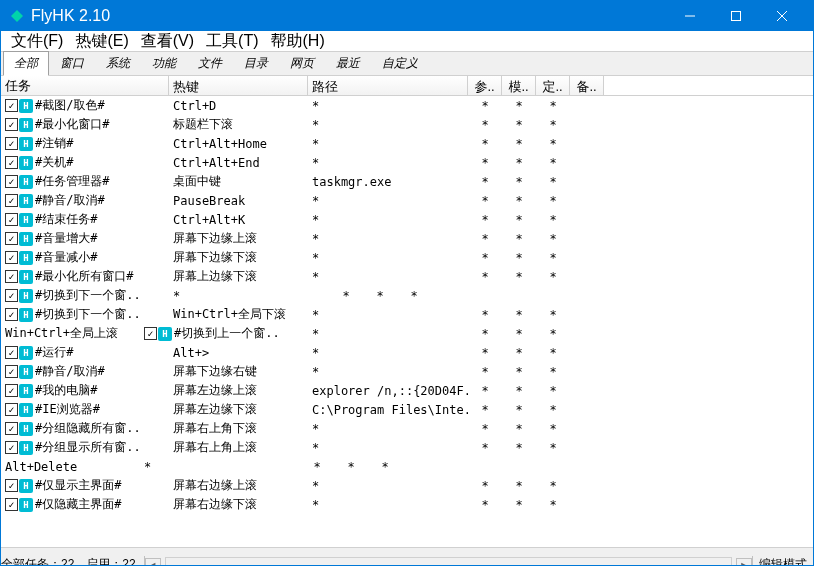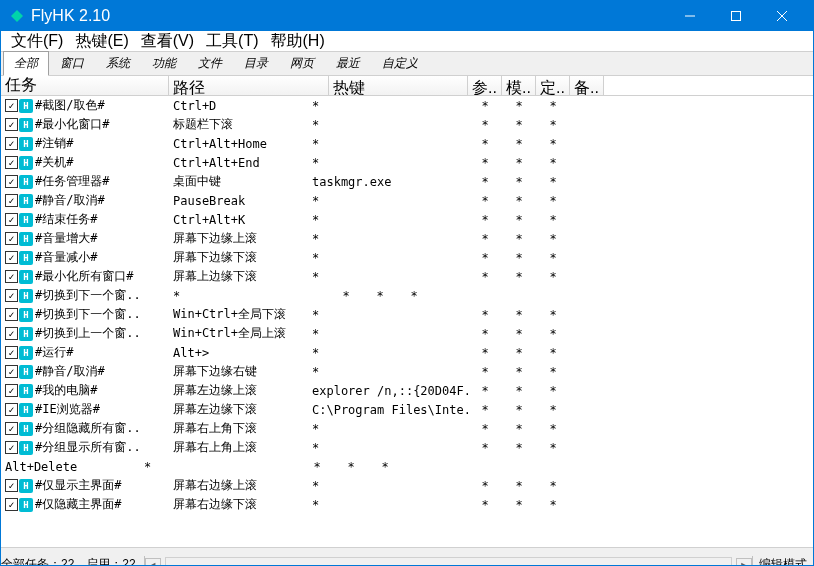--- a/index.html
+++ b/index.html
@@ -9,21 +9,21 @@
 .titlebar .title { flex: 1; font-size: 16px; }
 .titlebar .controls { display: flex; }
 .titlebar .ctrl { width: 46px; height: 30px; display: flex; align-items: center; justify-content: center; cursor: pointer; }
 .menubar { background: #fff; border-bottom: 1px solid #d0d0d0; height: 21px; display: flex; align-items: center; padding: 0 4px; }
 .menubar .menu-item { padding: 2px 6px; cursor: pointer; font-size: 16px; }
 .toolbar { background: #f0f0f0; border-bottom: 1px solid #d0d0d0; height: 24px; display: flex; align-items: center; padding: 0 2px; font-style: italic; }
 .toolbar .tab { padding: 3px 10px; cursor: pointer; font-size: 12px; border: 1px solid transparent; }
 .toolbar .tab.active { background: #fff; border: 1px solid #a0a0a0; border-bottom: 1px solid #fff; }
 .content { height: calc(566px - 30px - 21px - 24px - 20px); overflow: hidden; position: relative; display: flex; flex-direction: column; }
 .table-header { display: flex; background: #fff; border-bottom: 1px solid #d0d0d0; height: 20px; flex-shrink: 0; }
-.table-header .col { border-right: 1px solid #d0d0d0; padding: 2px 4px; font-size: 16px; overflow: hidden; white-space: nowrap; text-overflow: ellipsis; background: linear-gradient(#fff, #f2f2f2); }
+.table-header .col { border-right: 1px solid #d0d0d0; padding: 2px 4px; font-size: 13px; overflow: hidden; white-space: nowrap; text-overflow: ellipsis; background: linear-gradient(#fff, #f2f2f2); }
 .table-body { overflow-y: auto; overflow-x: hidden; flex: 1; }
 .row { display: flex; height: 19px; align-items: center; }
 .row .cell { padding: 0 4px; font-size: 12px; overflow: hidden; white-space: nowrap; font-family: "SimSun", monospace; }
 .c-task { width: 168px; display: flex; align-items: center; }
 .c-hotkey { width: 139px; }
 .c-path { width: 160px; }
 .c-param { width: 34px; text-align: center; }
 .c-mode { width: 34px; text-align: center; }
 .c-custom { width: 34px; text-align: center; }
 .c-remark { width: 34px; text-align: center; }
@@ -83,22 +83,22 @@
     <div class="tab">文件</div>
     <div class="tab">目录</div>
     <div class="tab">网页</div>
     <div class="tab">最近</div>
     <div class="tab">自定义</div>
   </div>
 
 <div class="content">
   <div class="table-header">
     <div class="col c-task">任务</div>
+    <div class="col c-hotkey">热键</div>
     <div class="col c-path">路径</div>
-    <div class="col c-hotkey">热键</div>
     <div class="col c-param">参..</div>
     <div class="col c-mode">模..</div>
     <div class="col c-custom">定..</div>
     <div class="col c-remark">备..</div>
   </div>
   <div class="table-body" id="tbody">
       <div class="row">
         <div class="cell c-task">
           <span class="chk"></span>
           <span class="icn"></span>
@@ -235,26 +235,26 @@
           <span class="icn"></span>
           <span>#切换到下一个窗..</span>
         </div>
         <div class="cell c-hotkey">Win+Ctrl+全局下滚</div>
         <div class="cell c-path">*</div>
         <div class="cell c-param">*</div>
         <div class="cell c-mode">*</div>
         <div class="cell c-custom">*</div>
       </div>
       <div class="row">
+        <div class="cell c-hotkey">Win+Ctrl+全局上滚</div>
         <div class="cell c-task">
           <span class="chk"></span>
           <span class="icn"></span>
           <span>#切换到上一个窗..</span>
         </div>
-        <div class="cell c-hotkey">Win+Ctrl+全局上滚</div>
         <div class="cell c-path">*</div>
         <div class="cell c-param">*</div>
         <div class="cell c-mode">*</div>
         <div class="cell c-custom">*</div>
       </div>
       <div class="row">
         <div class="cell c-task">
           <span class="chk"></span>
           <span class="icn"></span>
           <span>#运行#</span>

